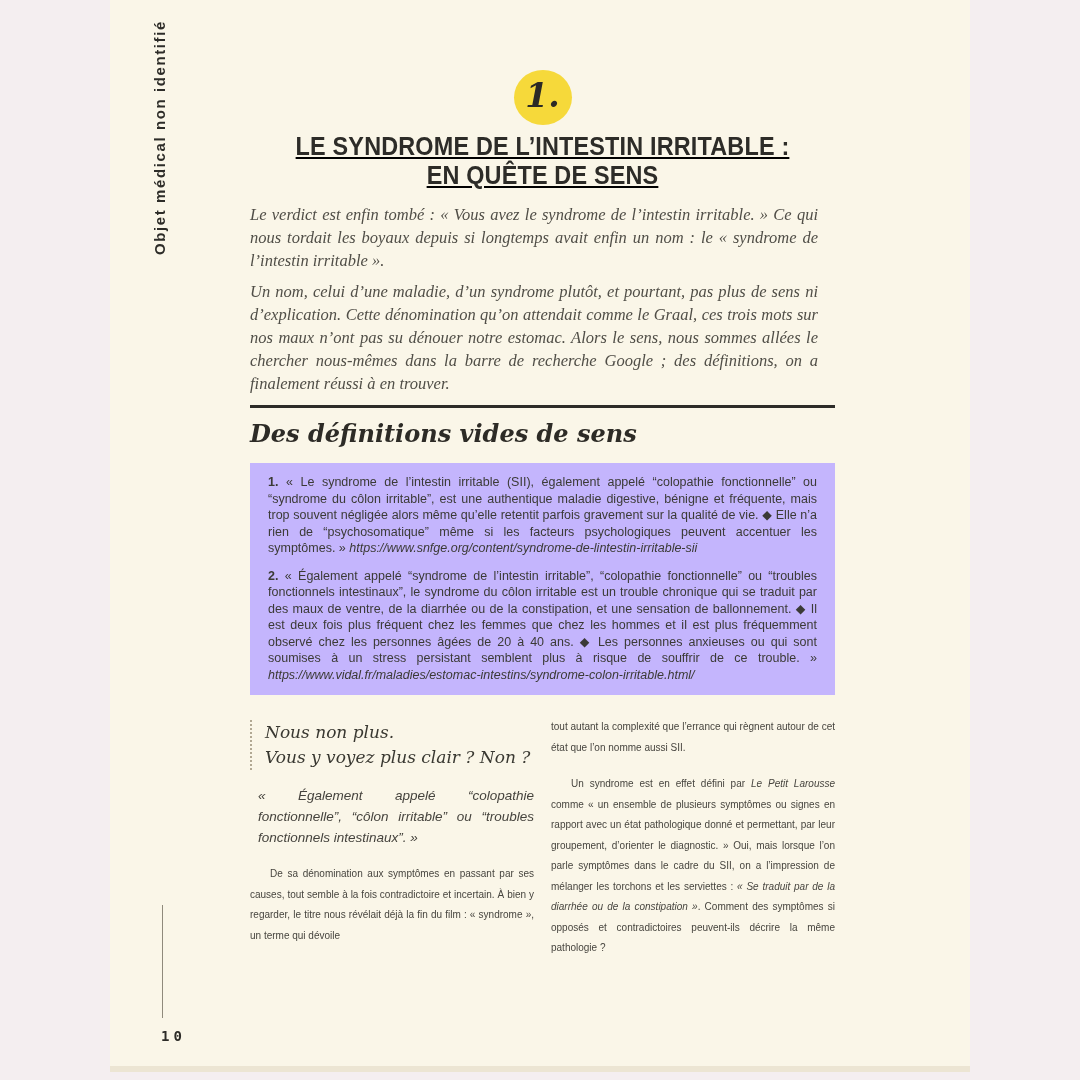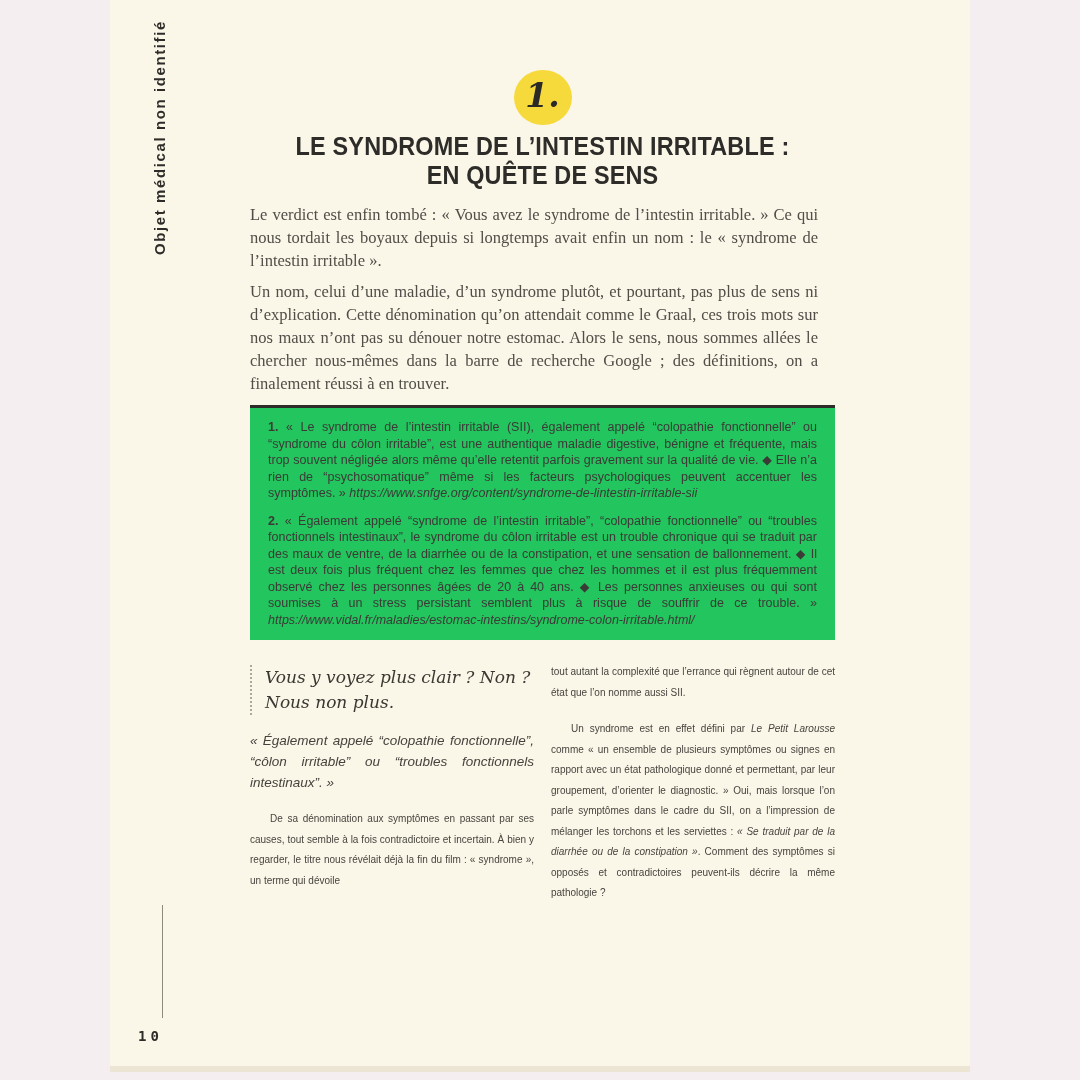--- a/index.html
+++ b/index.html
@@ -24,65 +24,66 @@
     transform:rotate(-90deg);
     font-weight:bold; font-size:15px; letter-spacing:1.6px;
     color:#2d2c28; white-space:nowrap;
   }
   
   .vline {
     position:absolute; left:52px; top:905px;
     width:1px; height:113px; background:#8f8a7c;
   }
   .pagenum {
-    position:absolute; left:28px; top:1028px;
+    position:absolute; left:51px; top:1028px;
     font-family:"DejaVu Sans Mono", monospace;
     font-weight:bold; font-size:14px; letter-spacing:4px;
     color:#2d2c28;
   }
   .content {
     position:absolute; left:140px; top:70px; width:585px;
   }
   .badge {
     width:58px; height:55px; margin:0 auto 7px auto;
     background:#f6d93a; border-radius:50%;
     display:flex; align-items:center; justify-content:center;
   }
   .badge span {
     font-family:"DejaVu Serif", serif;
     font-style:italic; font-weight:bold;
     font-size:33px; color:#2b2a26; line-height:1;
     padding-bottom:4px;
   }
-  .title { margin:0 0 13px 0; }
+  .title { margin:0 0 13px 0;text-decoration:underline; }
   .title .tline {
     display:block; text-align:center;
     font-weight:bold; font-size:26px; line-height:29px;
     color:#2d2c28; letter-spacing:0.2px;
     transform:scaleX(0.9); transform-origin:center;
     white-space:nowrap;
   }
   .intro p {
     font-family:"Liberation Serif", serif;
+    font-style:italic;
     font-size:16.5px; line-height:23px;
     color:#504e47; text-align:justify;
     margin:0 17px 8px 0;
   }
   .rule {
     border:none; border-top:3px solid #2d2c28;
     margin:10px 0 0 0;
   }
   .sec {
     font-family:"DejaVu Serif", serif;
     font-style:italic; font-weight:bold;
     font-size:24px; color:#2d2b26;
     margin:11px 0 15px 0;
   }
   .defbox {
-    background:#22c55e;
+    background:#c4b5fd;
     padding:11px 18px 1px 18px;
   }
   .defbox p {
     font-size:12.5px; line-height:16.5px;
     color:#3b3a36; text-align:justify;
     margin:0 0 11px 0;
   }
   .defbox .source { font-style:italic; }
   .cols { display:flex; gap:17px; margin-top:22px; }
   .col { width:284px; }
@@ -93,21 +94,21 @@
     color:#393831;
     border-left:2px dotted #b1a893;
     padding-left:13px;
     margin:3px 0 15px 0;
   }
   .pullquote .pq-line { display:block; }
   .qit {
     font-style:italic;
     font-size:13.5px; line-height:21px;
     color:#45433d; text-align:justify;
-    margin:0 0 12px 0;
+    margin:0 0 12px 8px;
   }
   .body {
     font-size:10px; line-height:20.5px;
     color:#47453f; text-align:justify;
     margin:0 0 12px 0;
     hyphens:auto; -webkit-hyphens:auto;
   }
   .indent { text-indent:20px;margin-top:16px; }
 </style>
 </head>
@@ -130,32 +131,33 @@
         <span class="tline">EN QUÊTE DE SENS</span>
       </h1>
 
     <div class="intro">
       <p>Le verdict est enfin tombé&nbsp;: «&nbsp;Vous avez le syndrome de l’intestin irritable.&nbsp;» Ce qui nous tordait les boyaux depuis si longtemps avait enfin un nom&nbsp;: le «&nbsp;syndrome de l’intestin irritable&nbsp;».</p>
       <p>Un nom, celui d’une maladie, d’un syndrome plutôt, et pourtant, pas plus de sens ni d’explication. Cette dénomination qu’on attendait comme le Graal, ces trois mots sur nos maux n’ont pas su dénouer notre estomac. Alors le sens, nous sommes allées le chercher nous-mêmes dans la barre de recherche Google&nbsp;; des définitions, on a finalement réussi à en trouver.</p>
     </div>
 
     <hr class="rule">
 
+    <h2 class="sec">Des définitions vides de sens</h2>
 
     <div class="defbox">
       <p><strong>1.</strong> <span>«&nbsp;Le syndrome de l’intestin irritable (SII), également appelé “colopathie fonctionnelle” ou “syndrome du côlon irritable”, est une authentique maladie digestive, bénigne et fréquente, mais trop souvent négligée alors même qu’elle retentit parfois gravement sur la qualité de vie. ◆ Elle n’a rien de “psychosomatique” même si les facteurs psychologiques peuvent accentuer les symptômes.&nbsp;» </span><em class="source">https://www.snfge.org/content/syndrome-de-lintestin-irritable-sii</em></p>
       <p><strong>2.</strong> <span>«&nbsp;Également appelé “syndrome de l’intestin irritable”, “colopathie fonctionnelle” ou “troubles fonctionnels intestinaux”, le syndrome du côlon irritable est un trouble chronique qui se traduit par des maux de ventre, de la diarrhée ou de la constipation, et une sensation de ballonnement. ◆ Il est deux fois plus fréquent chez les femmes que chez les hommes et il est plus fréquemment observé chez les personnes âgées de 20 à 40 ans. ◆ Les personnes anxieuses ou qui sont soumises à un stress persistant semblent plus à risque de souffrir de ce trouble.&nbsp;» </span><em class="source">https://www.vidal.fr/maladies/estomac-intestins/syndrome-colon-irritable.html/</em></p>
     </div>
 
     <div class="cols">
 
       <div class="col">
         <div class="pullquote">
+            <span class="pq-line">Nous non plus.</span>
             <span class="pq-line">Vous y voyez plus clair&nbsp;? Non&nbsp;?</span>
-            <span class="pq-line">Nous non plus.</span>
           </div>
         <p class="qit">«&nbsp;Également appelé “colopathie fonctionnelle”, “côlon irritable” ou “troubles fonctionnels intestinaux”.&nbsp;»</p>
         <p class="body indent">De sa dénomination aux symptômes en passant par ses causes, tout semble à la fois contradictoire et incertain. À bien y regarder, le titre nous révélait déjà la fin du film&nbsp;: «&nbsp;syndrome&nbsp;», un terme qui dévoile</p>
       </div>
 
       <div class="col">
         <p class="body">tout autant la complexité que l’errance qui règnent autour de cet état que l’on nomme aussi SII.</p>
         <p class="body indent"><span>Un syndrome est en effet défini par </span><em>Le Petit Larousse</em><span> comme «&nbsp;un ensemble de plusieurs symptômes ou signes en rapport avec un état pathologique donné et permettant, par leur groupement, d’orienter le diagnostic.&nbsp;» Oui, mais lorsque l’on parle symptômes dans le cadre du SII, on a l’impression de mélanger les torchons et les serviettes&nbsp;: </span><em>«&nbsp;Se traduit par de la diarrhée ou de la constipation&nbsp;»</em><span>. Comment des symptômes si opposés et contradictoires peuvent-ils décrire la même pathologie&nbsp;?</span></p>
       </div>
 

